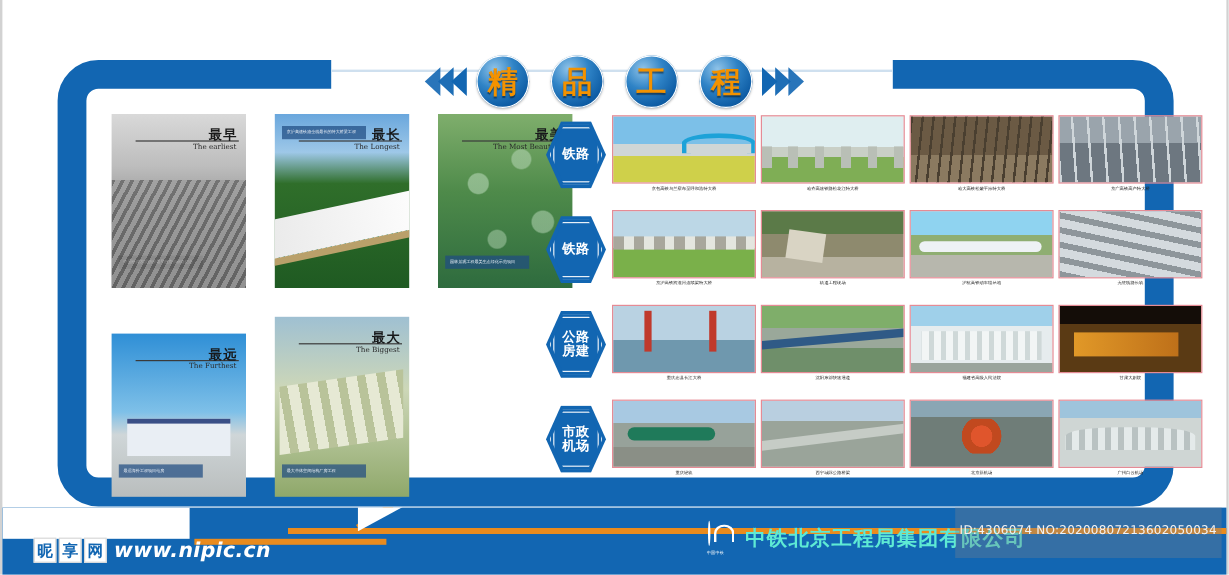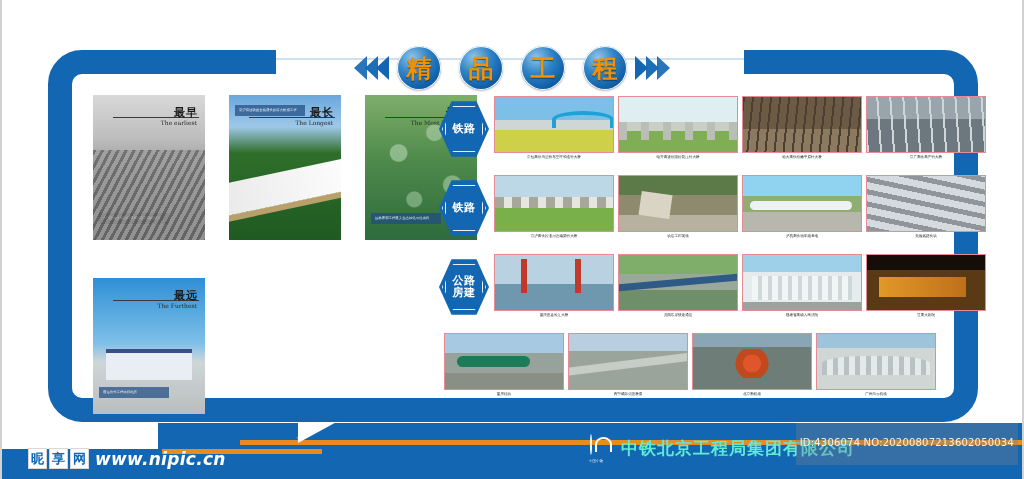--- a/index.html
+++ b/index.html
@@ -96,21 +96,21 @@
   .p4::after{content:"";position:absolute;left:12%;top:52%;width:76%;height:20%;
     background:#e9eef4;border-top:4px solid #3a4f86;}
   .p5 { background:linear-gradient(180deg,#9fc0d2 0%,#cdd7b8 40%,#8fa86a 100%); }
   .p5::after{content:"";position:absolute;left:4%;top:34%;width:92%;height:38%;
     background:repeating-linear-gradient(80deg,#e6e9d4 0 9px,#b9c39a 9px 16px);transform:skewY(-8deg);}
   .p6 { background:linear-gradient(180deg,#1c4f86 0%,#6fa8d6 40%,#cfd3d2 58%,#a9aeae 100%); }
   .p6::after{content:"";position:absolute;left:14%;top:56%;width:72%;height:22%;
     background:#d9dbd8;border-top:5px solid #6b6f72;}
 
   
-  .rows { position:absolute; left:439px; top:96px; width:520px; }
+  .rows { position:absolute; left:455px; top:96px; width:520px; }
   .row { display:flex; align-items:flex-start; height:79px; }
 
   .hexwrap { width:50px; height:58px; position:relative; flex:0 0 50px; margin-top:4px; }
   .hex {
     position:absolute; inset:0;
     background:#1266b2;
     clip-path:polygon(25% 2%,75% 2%,100% 50%,75% 98%,25% 98%,0 50%);
     display:flex; align-items:center; justify-content:center;
   }
   .hex::before{
@@ -283,20 +283,26 @@
         <span class="cap-cn">最美</span>
         <span class="cap-en">The Most Beautiful</span>
         <span class="blurb b">园林景观工程最美生态绿化示范项目</span>
       </div>
       <div class="poster p4">
         <span class="hline"></span>
         <span class="cap-cn">最远</span>
         <span class="cap-en">The Furthest</span>
         <span class="blurb b">最远海外工程项目站房</span>
       </div>
+      <div class="poster p5">
+        <span class="hline"></span>
+        <span class="cap-cn">最大</span>
+        <span class="cap-en">The Biggest</span>
+        <span class="blurb b">最大单体空间结构厂房工程</span>
+      </div>
     </div>
 
   <div class="rows" id="category-rows">
       <div class="row">
         <div class="hexwrap">
           <div class="hex">
             <div class="hexin">
               <b>铁路</b>
             </div>
           </div>
@@ -369,20 +375,28 @@
             <div class="ph t-court"></div>
             <div class="cap">福建省高级人民法院</div>
           </div>
           <div class="cell">
             <div class="ph t-night"></div>
             <div class="cap">甘肃大剧院</div>
           </div>
         </div>
       </div>
       <div class="row">
+        <div class="hexwrap">
+          <div class="hex">
+            <div class="hexin">
+              <b>市政</b>
+              <b>机场</b>
+            </div>
+          </div>
+        </div>
         <div class="cells">
           <div class="cell">
             <div class="ph t-metro"></div>
             <div class="cap">重庆轻轨</div>
           </div>
           <div class="cell">
             <div class="ph t-hwy"></div>
             <div class="cap">西宁城际公路桥梁</div>
           </div>
           <div class="cell">

